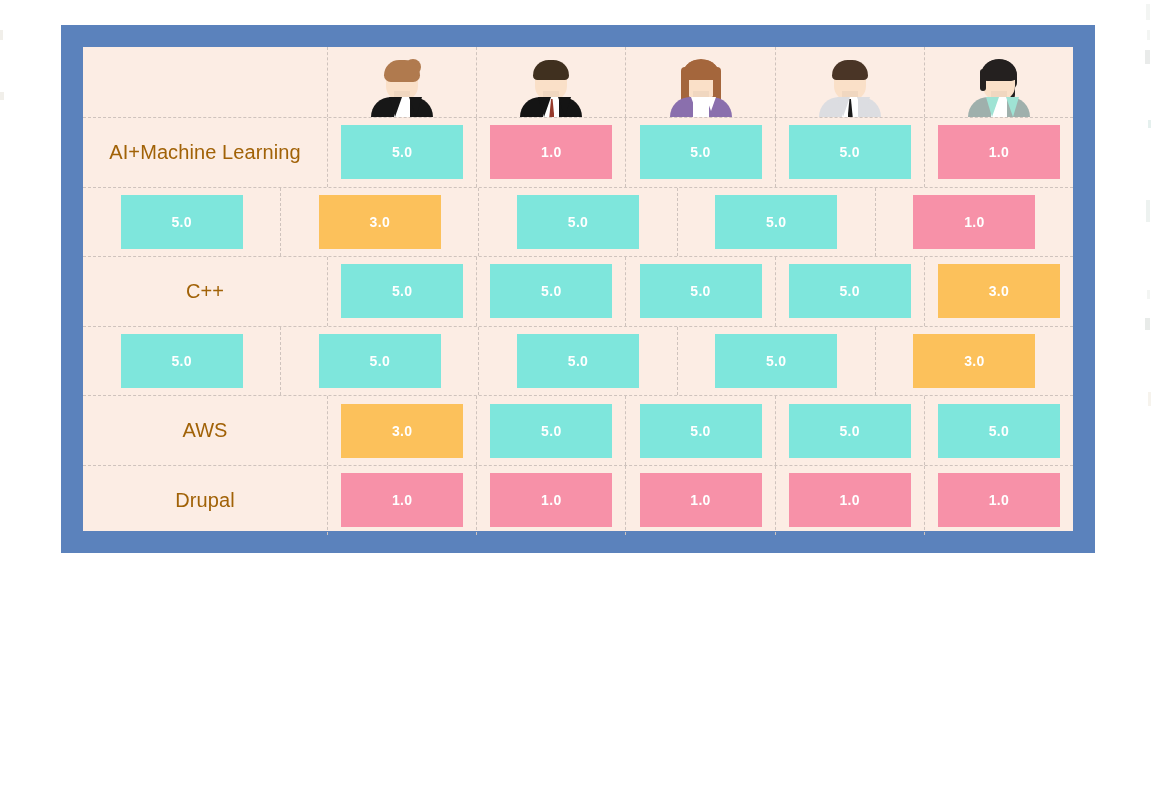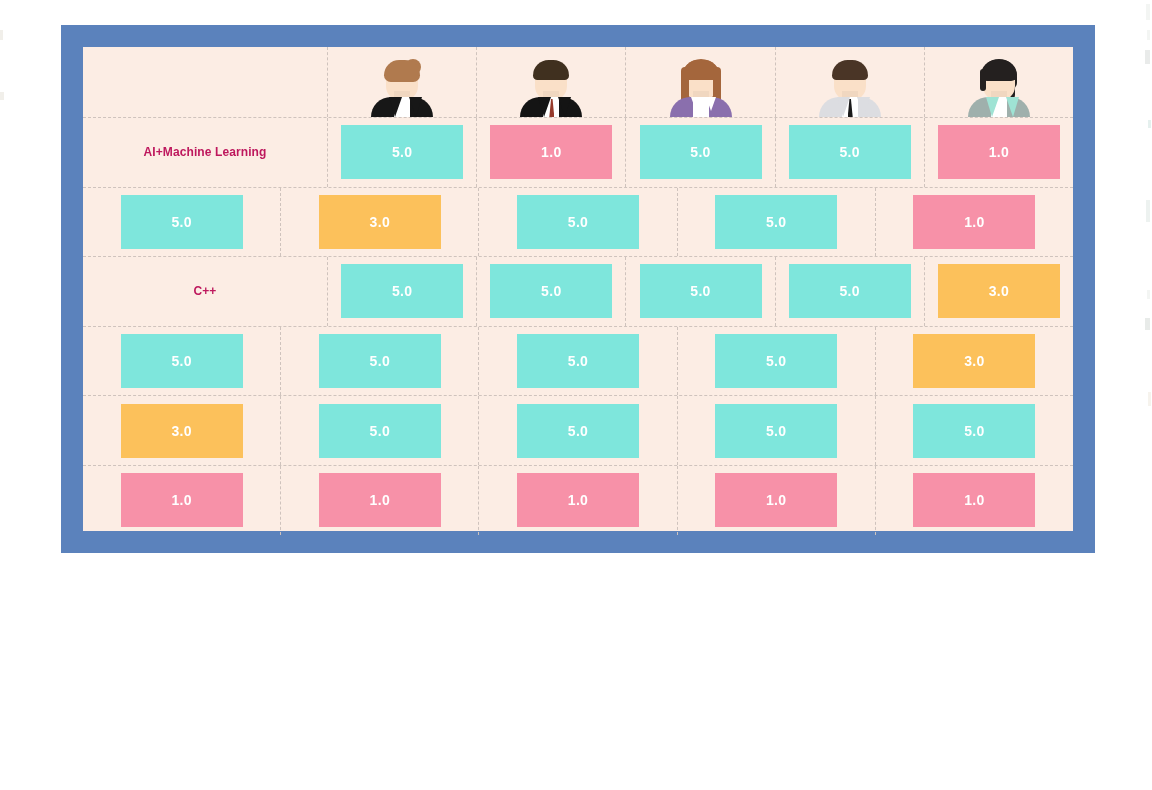--- a/index.html
+++ b/index.html
@@ -47,23 +47,23 @@
   .matrix-row.data-row { height: 69.6px; border-top: 1px dashed #cfc3bd; }
 
   
   .label-cell {
     flex: 0 0 245px;
     display: flex; align-items: center; justify-content: center;
     border-right: 1px dashed #cfc3bd;
     padding: 0 6px;
   }
   .label-text {
-    font-size: 12px;
-    font-weight: 700;
-    color: #be185d;
+    font-size: 20px;
+    font-weight: 400;
+    color: #a16207;
     letter-spacing: .1px;
     text-align: center;
     white-space: nowrap;
   }
 
   
   .person-cell {
     flex: 1 1 0;
     display: flex; align-items: flex-end; justify-content: center;
     border-right: 1px dashed #cfc3bd;
@@ -253,37 +253,43 @@
             <div class="score-chip" style="background: rgb(126, 230, 220);">5.0</div>
           </div>
           <div class="value-cell">
             <div class="score-chip" style="background: rgb(126, 230, 220);">5.0</div>
           </div>
           <div class="value-cell">
             <div class="score-chip" style="background: rgb(252, 193, 91);">3.0</div>
           </div>
         </div>
         <div class="matrix-row data-row">
+          <div class="label-cell">
+            <div class="label-text">AWS</div>
+          </div>
           <div class="value-cell">
             <div class="score-chip" style="background: rgb(252, 193, 91);">3.0</div>
           </div>
           <div class="value-cell">
             <div class="score-chip" style="background: rgb(126, 230, 220);">5.0</div>
           </div>
           <div class="value-cell">
             <div class="score-chip" style="background: rgb(126, 230, 220);">5.0</div>
           </div>
           <div class="value-cell">
             <div class="score-chip" style="background: rgb(126, 230, 220);">5.0</div>
           </div>
           <div class="value-cell">
             <div class="score-chip" style="background: rgb(126, 230, 220);">5.0</div>
           </div>
         </div>
         <div class="matrix-row data-row">
+          <div class="label-cell">
+            <div class="label-text">Drupal</div>
+          </div>
           <div class="value-cell">
             <div class="score-chip" style="background: rgb(247, 145, 168);">1.0</div>
           </div>
           <div class="value-cell">
             <div class="score-chip" style="background: rgb(247, 145, 168);">1.0</div>
           </div>
           <div class="value-cell">
             <div class="score-chip" style="background: rgb(247, 145, 168);">1.0</div>
           </div>
           <div class="value-cell">

